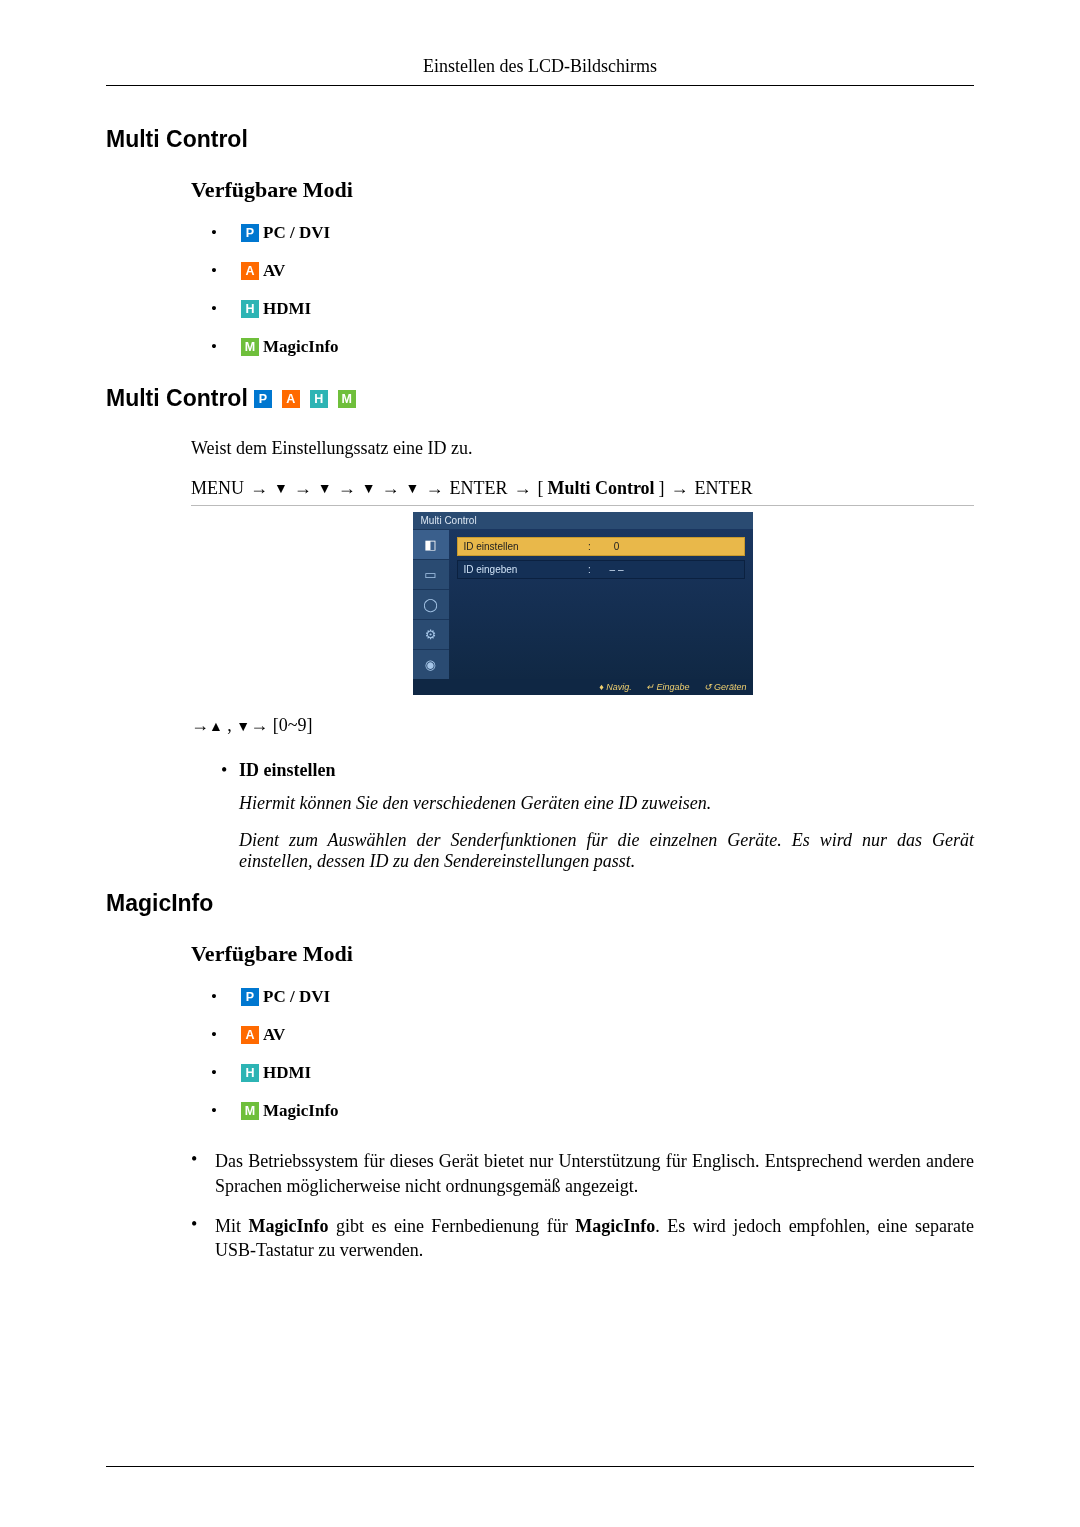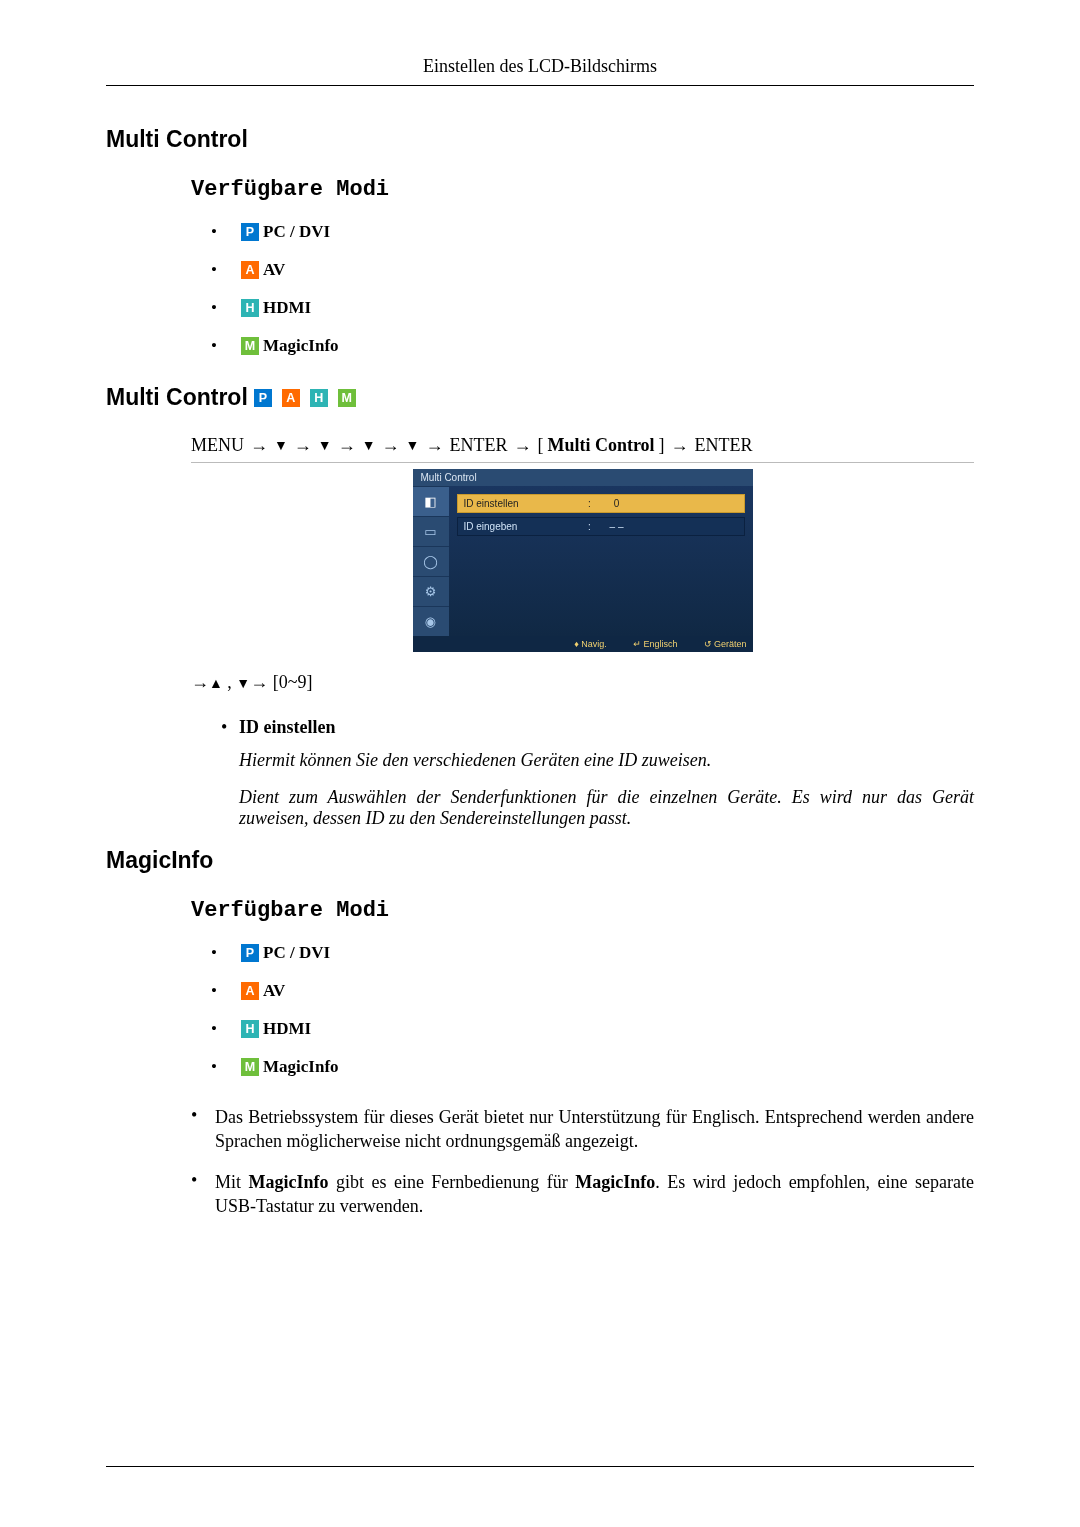--- a/index.html
+++ b/index.html
@@ -37,21 +37,21 @@
     font-weight: bold;
     font-size: 23px;
     margin: 0 0 24px 0;
   }
   h1.with-icons {
     display: flex;
     align-items: center;
     gap: 6px;
   }
   h2 {
-    font-family: Liberation Mono, monospace;
+    font-family: Liberation Serif, serif;
     font-weight: bold;
     font-size: 22px;
     margin: 0 0 20px 0;
   }
   .indent1 { margin-left: 85px; }
   .indent2 { margin-left: 105px; }
   ul.modes {
     list-style: none;
     padding: 0;
     margin: 0 0 28px 0;
@@ -164,21 +164,21 @@
   .osd-row .colon { color: #cfe2f6; width: 14px; text-align: center; }
   .osd-row .value { color: #cfe2f6; width: 40px; text-align: center; }
   .osd-row.sel .colon, .osd-row.sel .value { color: #222; }
   .osd-footer {
     background: #0f2744;
     color: #f0d070;
     font-size: 9px;
     padding: 3px 6px;
     text-align: right;
   }
-  .osd-footer .seg { margin-left: 24px; }
+  .osd-footer .seg { margin-left: 12px; font-style: italic; }
   .range-line {
     font-size: 18px;
     margin-bottom: 24px;
   }
   ul.sub {
     list-style: none;
     padding: 0;
     margin: 0 0 18px 0;
   }
   ul.sub > li { margin-bottom: 16px; margin-left: 30px; }
@@ -272,20 +272,21 @@
 
   <h1 class="with-icons">
     <span>Multi Control</span>
     <span class="mode-badge badge-p">P</span>
     <span class="mode-badge badge-a">A</span>
     <span class="mode-badge badge-h">H</span>
     <span class="mode-badge badge-m">M</span>
   </h1>
 
   <div class="indent1">
+    <p class="para">Weist dem Einstellungssatz eine ID zu.</p>
 
     <div class="nav-path">
       <span>MENU</span>
       <span class="arrow">→</span>
         <span class="tri-down">▼</span>
       <span class="arrow">→</span>
         <span class="tri-down">▼</span>
       <span class="arrow">→</span>
         <span class="tri-down">▼</span>
       <span class="arrow">→</span>
@@ -319,37 +320,37 @@
             </div>
             <div class="osd-row plain">
               <div class="label">ID eingeben</div>
               <div class="colon">:</div>
               <div class="value">– –</div>
             </div>
           </div>
         </div>
         <div class="osd-footer">
           <span class="seg">♦ <span>Navig.</span></span>
-          <span class="seg">↵ <span>Englisch</span></span>
+          <span class="seg">↵ <span>Eingabe</span></span>
           <span class="seg">↺ <span>Geräten</span></span>
         </div>
       </div>
     </div>
 
     <div class="range-line">
       →<span class="tri-up">▲</span> , <span class="tri-down">▼</span>→ <span>[0~9]</span>
     </div>
 
     <ul class="sub">
       <li>
         <div class="row1"><span class="dot">•</span><span>ID einstellen</span></div>
         <div class="desc">Hiermit können Sie den verschiedenen Geräten eine ID zuweisen.</div>
       </li>
       <li>
-        <div class="desc">Dient zum Auswählen der Senderfunktionen für die einzelnen Geräte. Es wird nur das Gerät zuweisen, dessen ID zu den Sendereinstellungen passt.</div>
+        <div class="desc">Dient zum Auswählen der Senderfunktionen für die einzelnen Geräte. Es wird nur das Gerät einstellen, dessen ID zu den Sendereinstellungen passt.</div>
       </li>
     </ul>
   </div>
 
   <h1>MagicInfo</h1>
 
   <div class="indent1">
     <h2>Verfügbare Modi</h2>
 
     <ul class="modes" style="margin-left:20px;">

